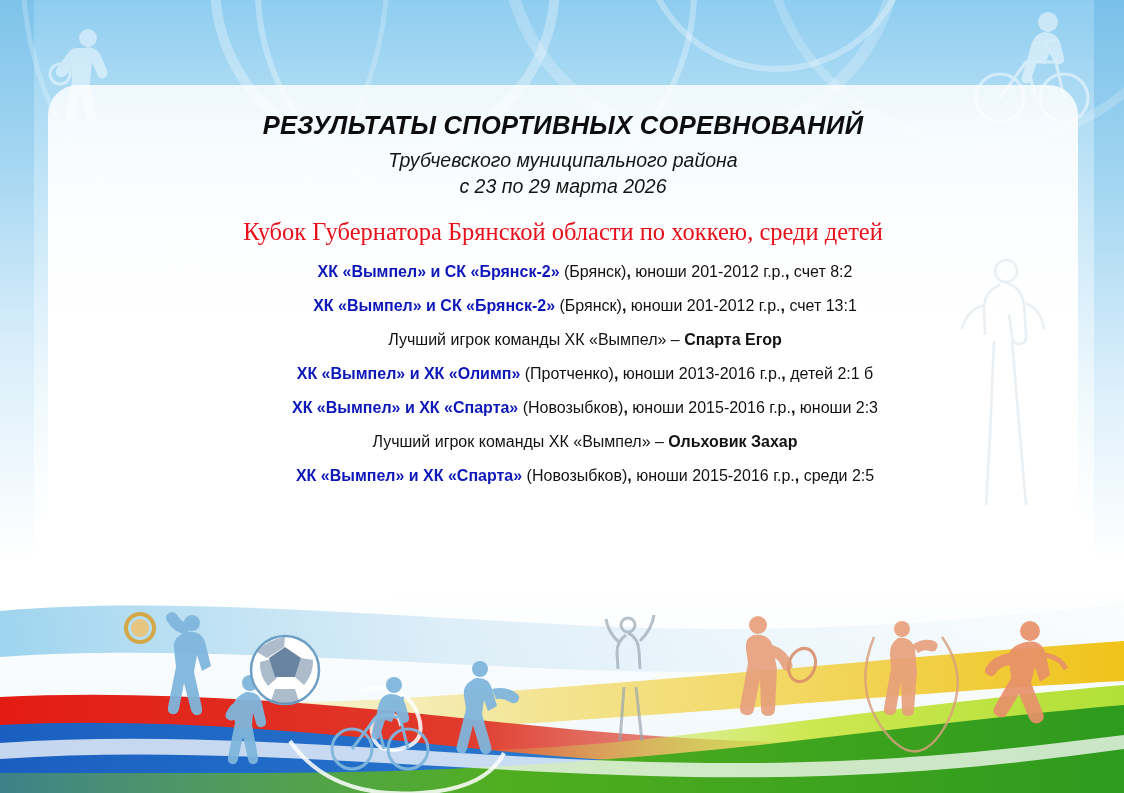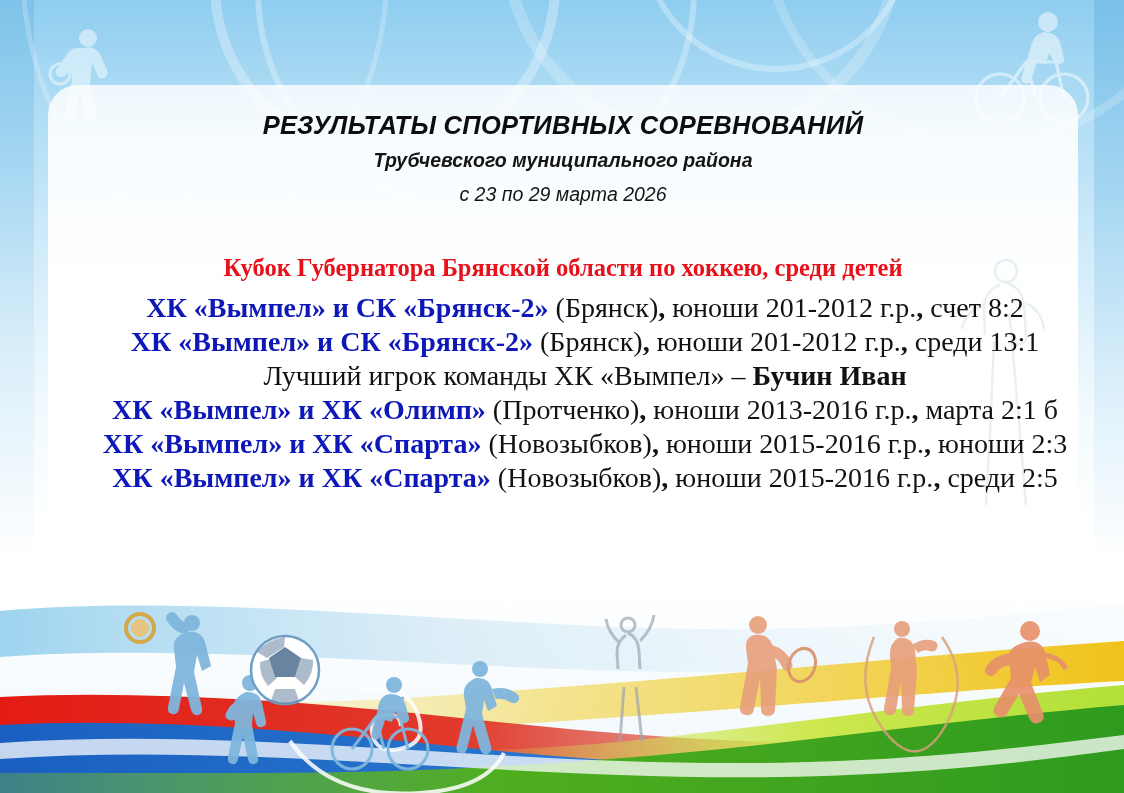--- a/index.html
+++ b/index.html
@@ -81,41 +81,41 @@
   }
   .h-title{
     font-family:"Liberation Sans", sans-serif;
     font-style:italic;font-weight:bold;
     font-size:25.5px;letter-spacing:.3px;
     color:#0d0d0d;
     margin-top:26px;line-height:1.1;
   }
   .h-sub{
     font-family:"Liberation Sans", sans-serif;
-    font-style:italic;font-weight:bold;
+    font-style:italic;font-weight:normal;
     font-size:19.5px;color:#141414;
     margin-top:9px;line-height:1.25;
   }
   .h-sub2{
     font-family:"Liberation Sans", sans-serif;
     font-style:italic;font-weight:normal;
     font-size:19.5px;color:#141414;
-    margin-top:10px;line-height:1.25;
+    margin-top:2px;line-height:1.25;
   }
   .event{
-    margin-top:46px;
+    margin-top:18px;
     font-family:"Liberation Serif", serif;
-    font-weight:bold;font-size:24.5px;
+    font-weight:normal;font-size:24.5px;
     color:#e8101b;
     line-height:1.2;
   }
   .lines{margin-top:9px;}
   .ln{
-    font-family:Liberation Serif, serif;
-    font-size:28px;color:#121212;
+    font-family:Liberation Sans, sans-serif;
+    font-size:16px;color:#121212;
     line-height:34px;white-space:nowrap;padding-left:44px;
   }
   .ln .teams{color:#0e18b8;font-weight:bold;}
   .ln .b{font-weight:bold;color:#121212;}
   .ln .cm{font-weight:bold;color:#121212;}
 
   
   .bottom{
     position:absolute;left:0;bottom:0;width:1124px;height:200px;overflow:hidden;
   }
@@ -190,24 +190,25 @@
   <div class="content">
 
     <div class="h-title">РЕЗУЛЬТАТЫ СПОРТИВНЫХ СОРЕВНОВАНИЙ</div>
     <div class="h-sub">Трубчевского муниципального района</div>
     <div class="h-sub2">с 23 по 29 марта 2026</div>
 
     <div class="event">Кубок Губернатора Брянской области по хоккею, среди детей</div>
 
     <div class="lines" id="results-list">
         <div class="ln"><span class="teams">ХК «Вымпел» и СК «Брянск-2»</span><span> (Брянск)</span><span class="cm">,</span><span> юноши 201-2012 г.р.</span><span class="cm">,</span><span> счет 8:2</span></div>
-        <div class="ln"><span class="teams">ХК «Вымпел» и СК «Брянск-2»</span><span> (Брянск)</span><span class="cm">,</span><span> юноши 201-2012 г.р.</span><span class="cm">,</span><span> среди 13:1</span></div>
-        <div class="ln"><span>Лучший игрок команды ХК «Вымпел» – </span><span class="b">Бучин Иван</span></div>
-        <div class="ln"><span class="teams">ХК «Вымпел» и ХК «Олимп»</span><span> (Протченко)</span><span class="cm">,</span><span> юноши 2013-2016 г.р.</span><span class="cm">,</span><span> марта 2:1 б</span></div>
+        <div class="ln"><span class="teams">ХК «Вымпел» и СК «Брянск-2»</span><span> (Брянск)</span><span class="cm">,</span><span> юноши 201-2012 г.р.</span><span class="cm">,</span><span> счет 13:1</span></div>
+        <div class="ln"><span>Лучший игрок команды ХК «Вымпел» – </span><span class="b">Спарта Егор</span></div>
+        <div class="ln"><span class="teams">ХК «Вымпел» и ХК «Олимп»</span><span> (Протченко)</span><span class="cm">,</span><span> юноши 2013-2016 г.р.</span><span class="cm">,</span><span> детей 2:1 б</span></div>
         <div class="ln"><span class="teams">ХК «Вымпел» и ХК «Спарта»</span><span> (Новозыбков)</span><span class="cm">,</span><span> юноши 2015-2016 г.р.</span><span class="cm">,</span><span> юноши 2:3</span></div>
+        <div class="ln"><span>Лучший игрок команды ХК «Вымпел» – </span><span class="b">Ольховик Захар</span></div>
         <div class="ln"><span class="teams">ХК «Вымпел» и ХК «Спарта»</span><span> (Новозыбков)</span><span class="cm">,</span><span> юноши 2015-2016 г.р.</span><span class="cm">,</span><span> среди 2:5</span></div>
       </div>
 
   </div>
 
   <div class="bottom">
     <svg width="1124" height="200" viewBox="0 0 1124 200">
       <defs>
         <linearGradient id="gRed" x1="0" y1="0" x2="1" y2="0">
           <stop offset="0%" stop-color="#e31b13"></stop>

